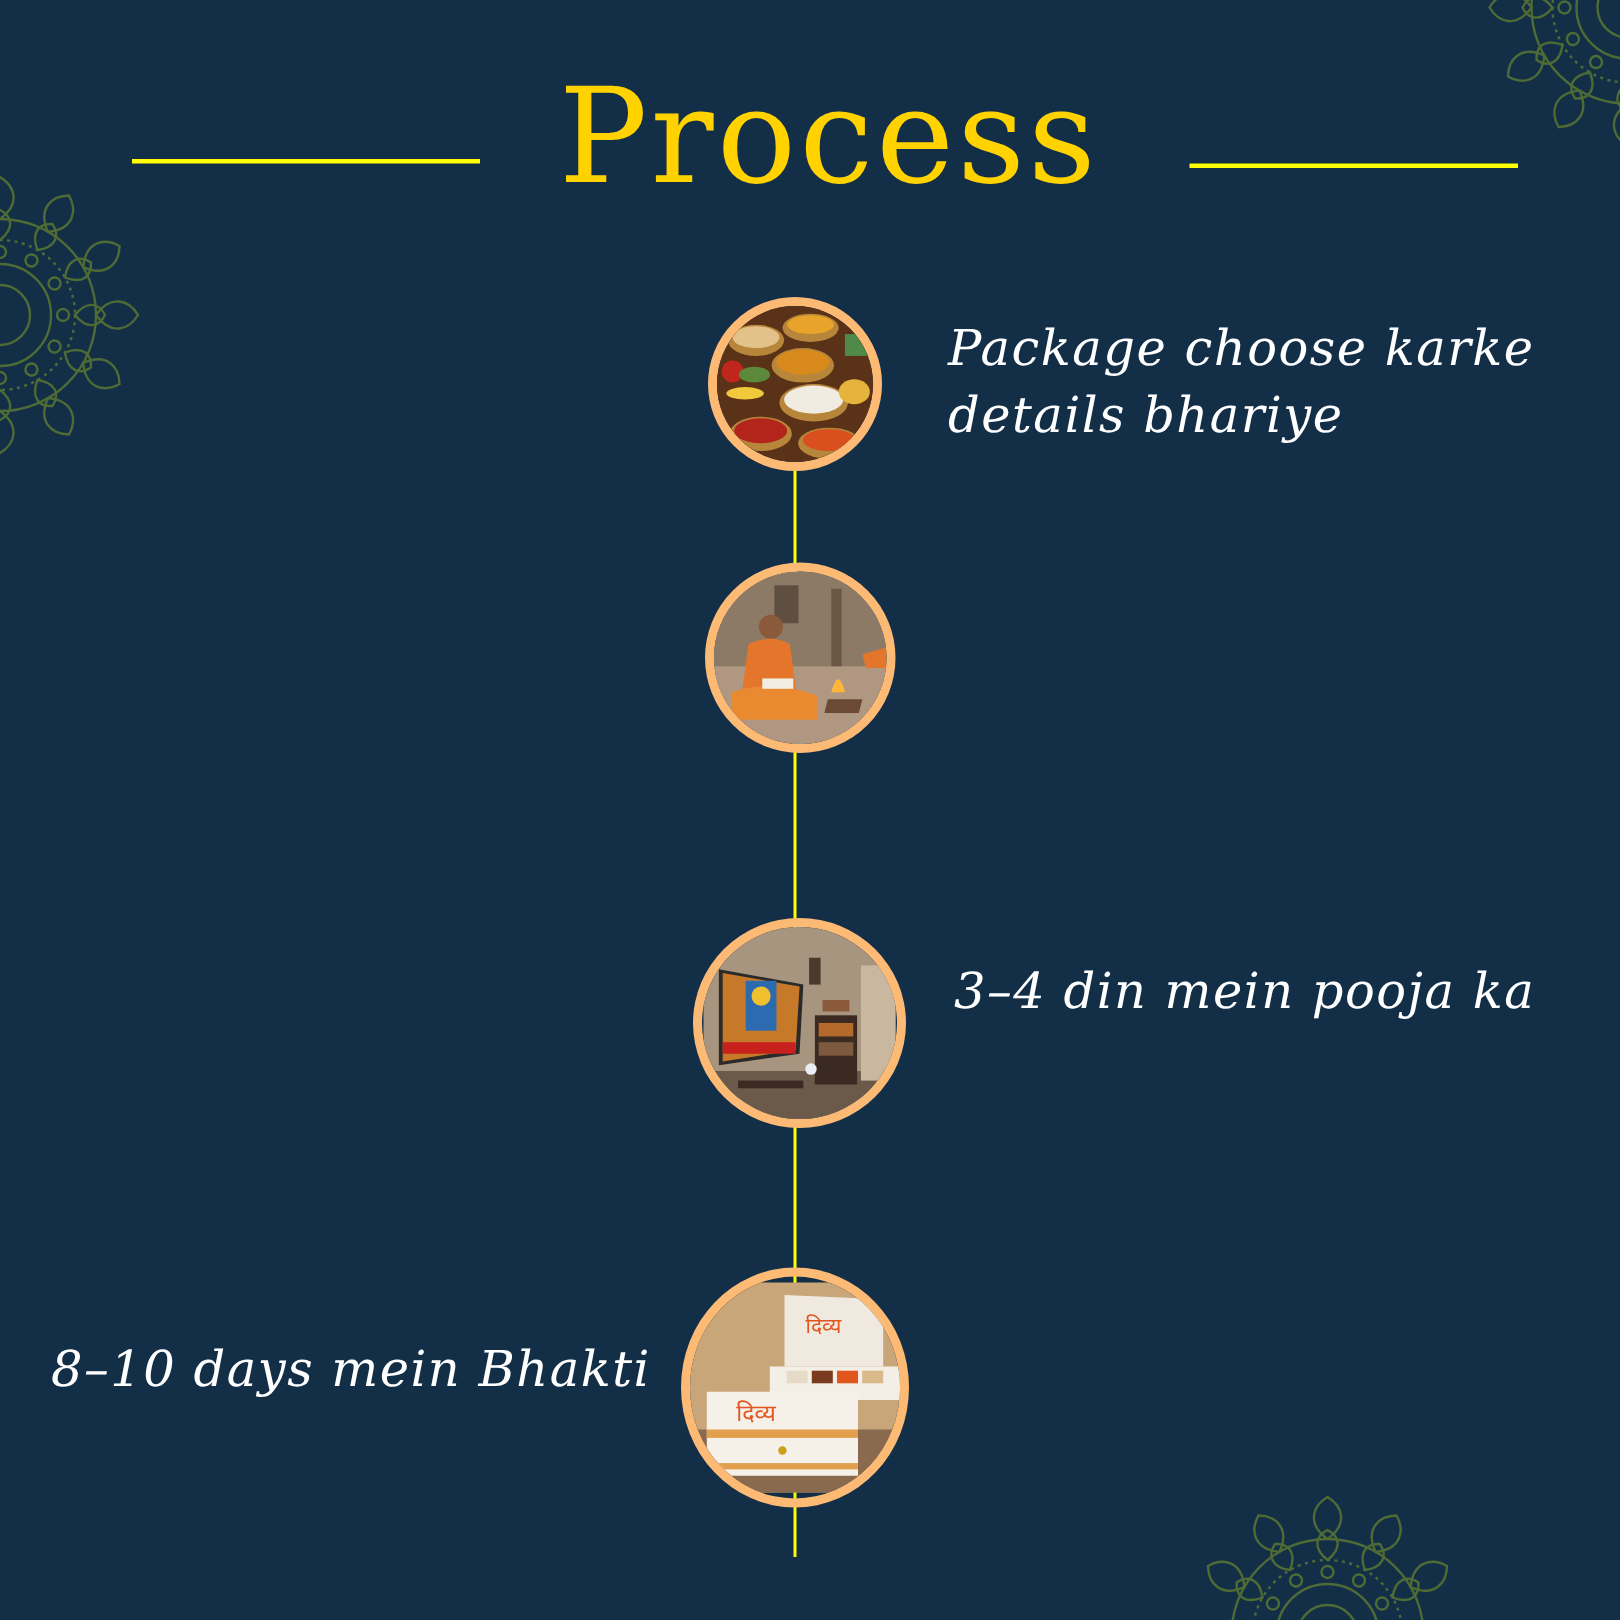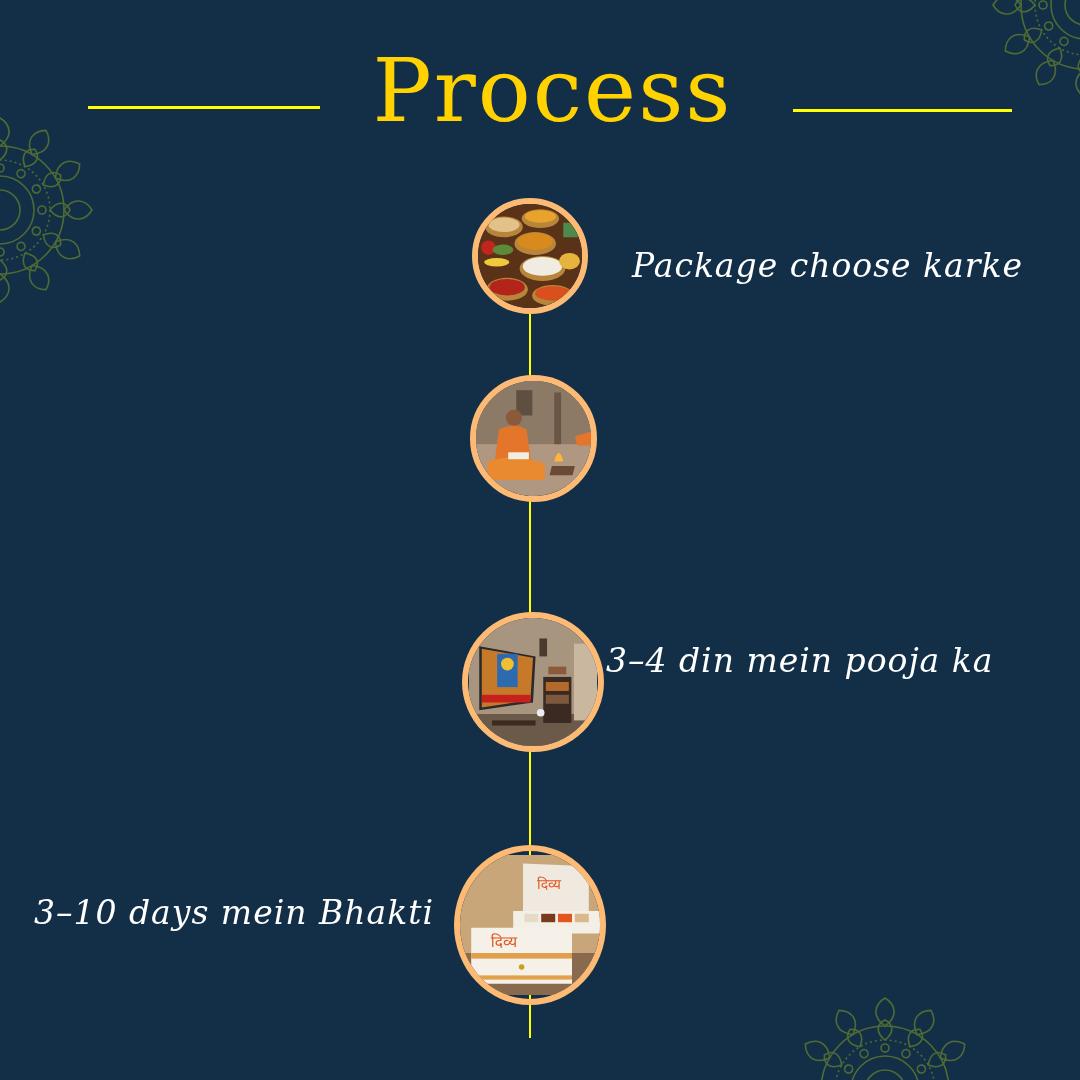--- a/index.html
+++ b/index.html
@@ -118,22 +118,23 @@
       <ellipse cx="28" cy="80" rx="17" ry="8" fill="#b3241a"></ellipse>
     <ellipse cx="72" cy="88" rx="20" ry="10" fill="#b8863a"></ellipse>
       <ellipse cx="72" cy="86" rx="17" ry="7" fill="#d94f1e"></ellipse>
     <ellipse cx="88" cy="55" rx="10" ry="8" fill="#e6b43c"></ellipse>
     <circle cx="10" cy="42" r="7" fill="#c0261b"></circle>
       <ellipse cx="18" cy="56" rx="12" ry="4" fill="#f1c93d"></ellipse>
     <ellipse cx="24" cy="44" rx="10" ry="5" fill="#5d8a3a"></ellipse>
       <rect x="82" y="18" width="14" height="14" fill="#4f8a4a"></rect>
   </svg>
 </div>
-<div class="step-text" style="left:632px; top:209px;margin-top:34px;">
+<div class="step-text" style="left:632px; top:209px;">
   <div>Package choose karke</div>
+  <div>details bhariye</div>
 </div>
 
 <div class="circle" style="left:470px; top:375px; width:127px; height:127px;">
   <svg viewBox="0 0 100 100">
     <rect width="100" height="100" fill="#9e8a74"></rect>
     <rect x="0" y="0" width="100" height="55" fill="#8c7a66"></rect>
     <rect x="35" y="8" width="14" height="22" fill="#5e4f40"></rect>
       <rect x="68" y="10" width="6" height="50" fill="#6b5646"></rect>
     <rect x="0" y="55" width="100" height="45" fill="#b09782"></rect>
     <circle cx="33" cy="32" r="7" fill="#8a5a3a"></circle>
@@ -160,21 +161,21 @@
     <rect x="58" y="46" width="22" height="36" fill="#3a2a22"></rect>
     <rect x="60" y="50" width="18" height="7" fill="#b36a2a"></rect>
       <rect x="60" y="60" width="18" height="7" fill="#7d5a3e"></rect>
     <rect x="55" y="16" width="6" height="14" fill="#4a3a2e"></rect>
       <rect x="62" y="38" width="14" height="6" fill="#8a5a3a"></rect>
     <rect x="82" y="20" width="18" height="60" fill="#c9b7a0"></rect>
     <rect x="18" y="80" width="34" height="4" fill="#3a2a22"></rect>
       <circle cx="56" cy="74" r="3" fill="#e9eef4"></circle>
   </svg>
 </div>
-<div class="step-text" style="left:606px; top:638px;">
+<div class="step-text" style="left:636px; top:638px;">
   <div>3–4 din mein pooja ka</div>
 </div>
 
 <div class="circle" style="left:454px; top:845px; width:152px; height:160px;">
   <svg viewBox="0 0 100 100">
     <rect width="100" height="100" fill="#c9a57a"></rect>
     <rect x="0" y="70" width="100" height="30" fill="#8a6a4e"></rect>
     <polygon points="45,6 92,8 92,40 45,40" fill="#efe9df"></polygon>
     <polygon points="38,40 100,40 100,56 38,56" fill="#f4efe6"></polygon>
     <rect x="46" y="42" width="10" height="6" fill="#e6dbc6"></rect>
@@ -183,14 +184,14 @@
       <rect x="82" y="42" width="10" height="6" fill="#d9b98a"></rect>
     <text x="55" y="24" font-size="10" fill="#e2561e" font-family="DejaVu Sans, sans-serif">दिव्य</text>
     <polygon points="8,52 80,52 80,92 8,92" fill="#f5f0e8"></polygon>
     <rect x="8" y="70" width="72" height="4" fill="#e3a04c"></rect>
     <rect x="8" y="86" width="72" height="3" fill="#e3a04c"></rect>
     <text x="22" y="66" font-size="11" fill="#e2561e" font-family="DejaVu Sans, sans-serif">दिव्य</text>
     <circle cx="44" cy="80" r="2" fill="#c9a21c"></circle>
   </svg>
 </div>
 <div class="step-text" style="left:34px; top:890px;">
-  <div>3–10 days mein Bhakti</div>
+  <div>8–10 days mein Bhakti</div>
 </div>
 
 </body></html>

